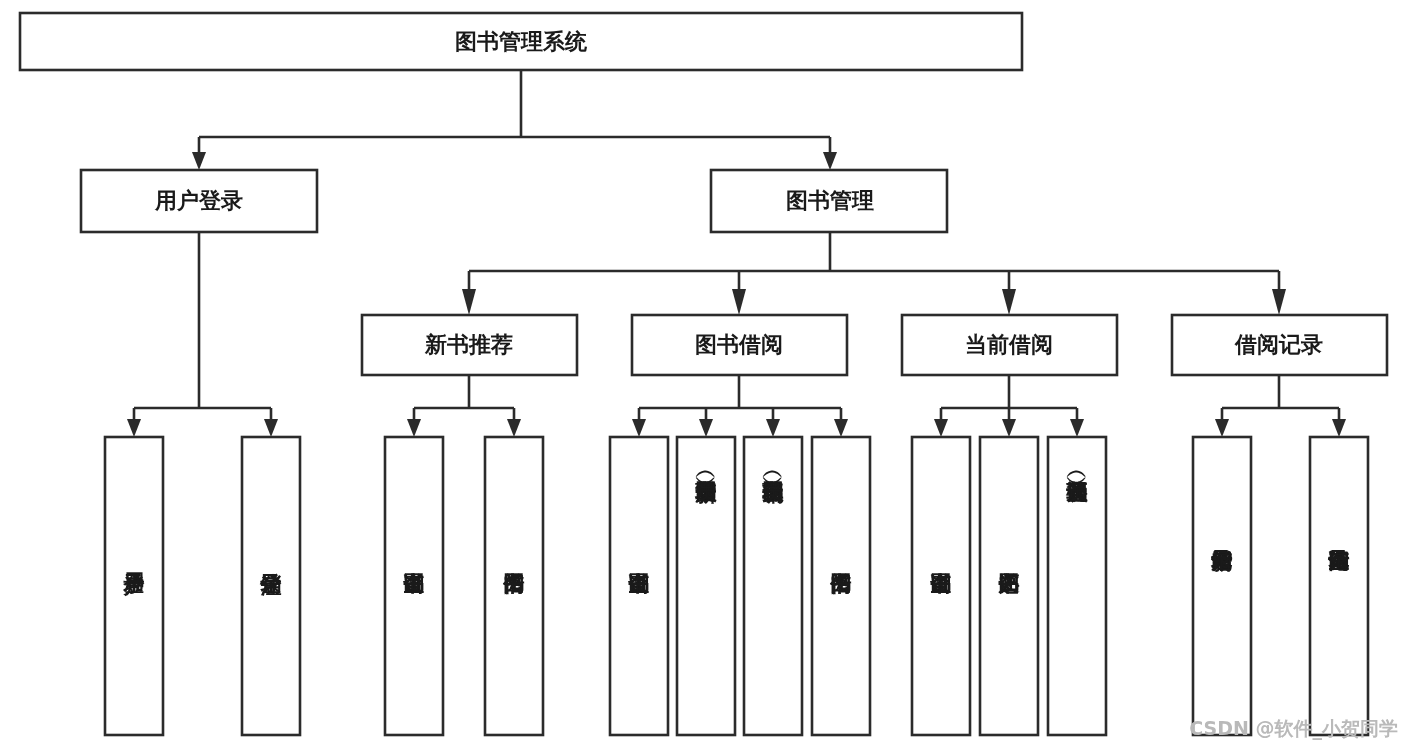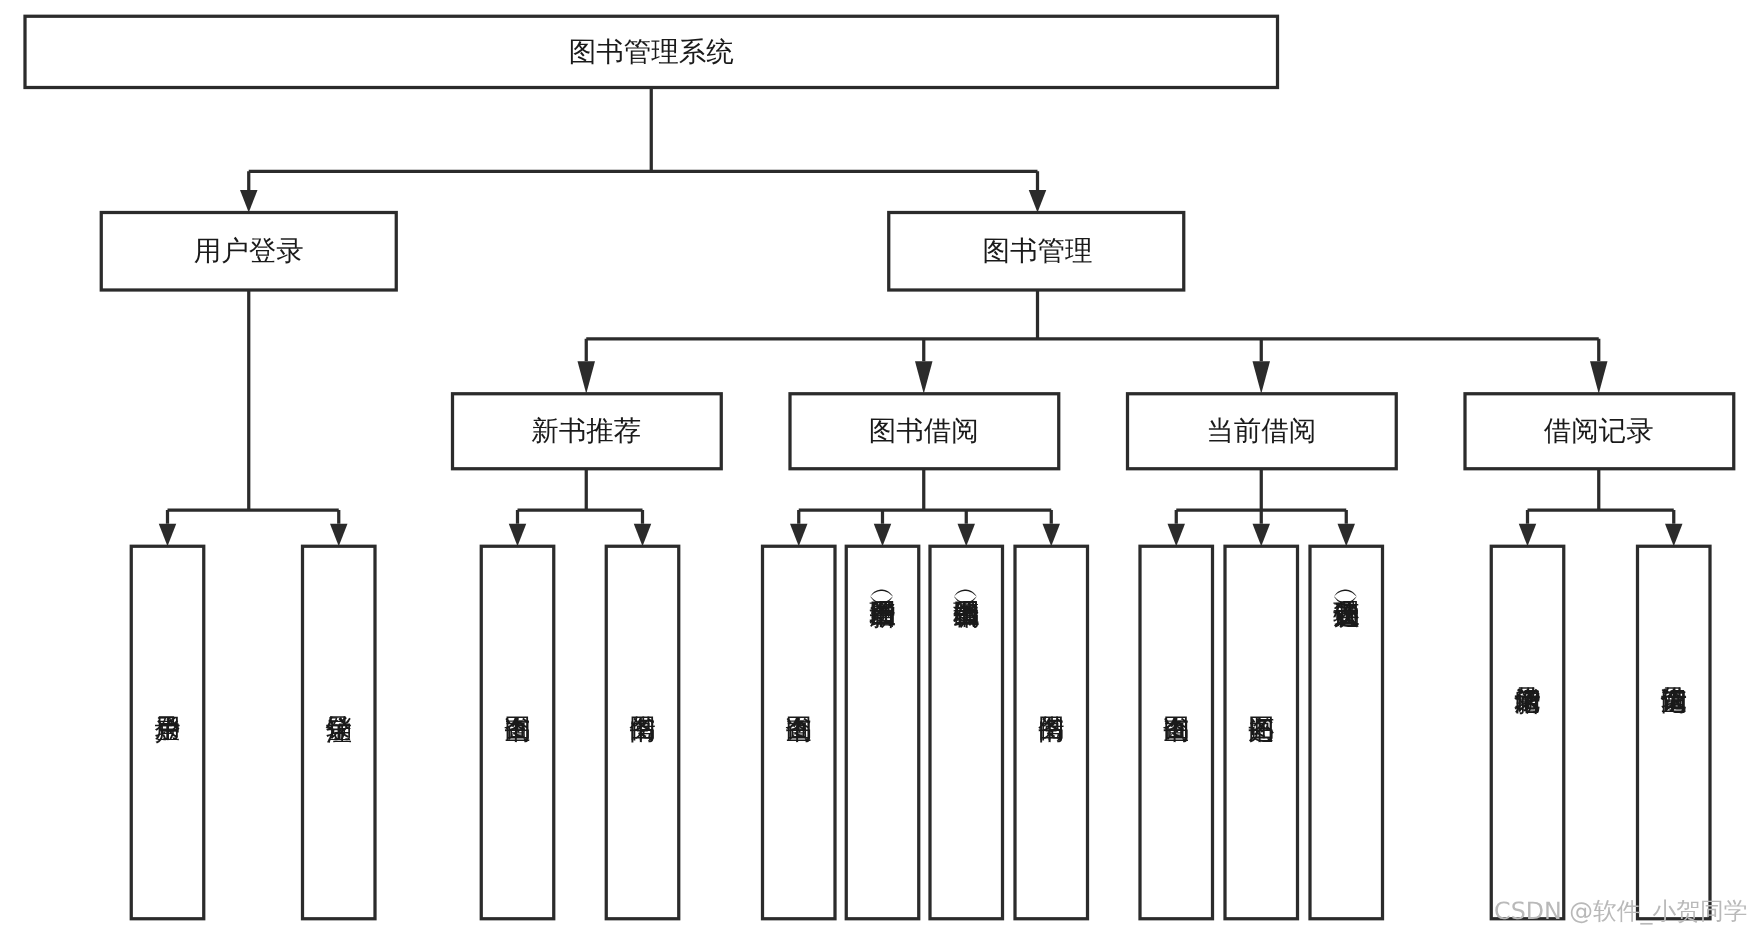--- a/index.html
+++ b/index.html
@@ -12,20 +12,21 @@
     height: 747px;
     overflow: hidden;
     font-family: "DejaVu Sans", "Liberation Sans", sans-serif;
     position: relative;
   }
   #diagram-root {
     position: absolute;
     left: 0; top: 0;
     width: 1405px;
     height: 747px;
+    font-weight: bold;
   }
   svg.diagram {
     display: block;
     width: 1405px;
     height: 747px;
   }
   .node-box {
     fill: #ffffff;
     stroke: #2b2b2b;
     stroke-width: 2.6;

